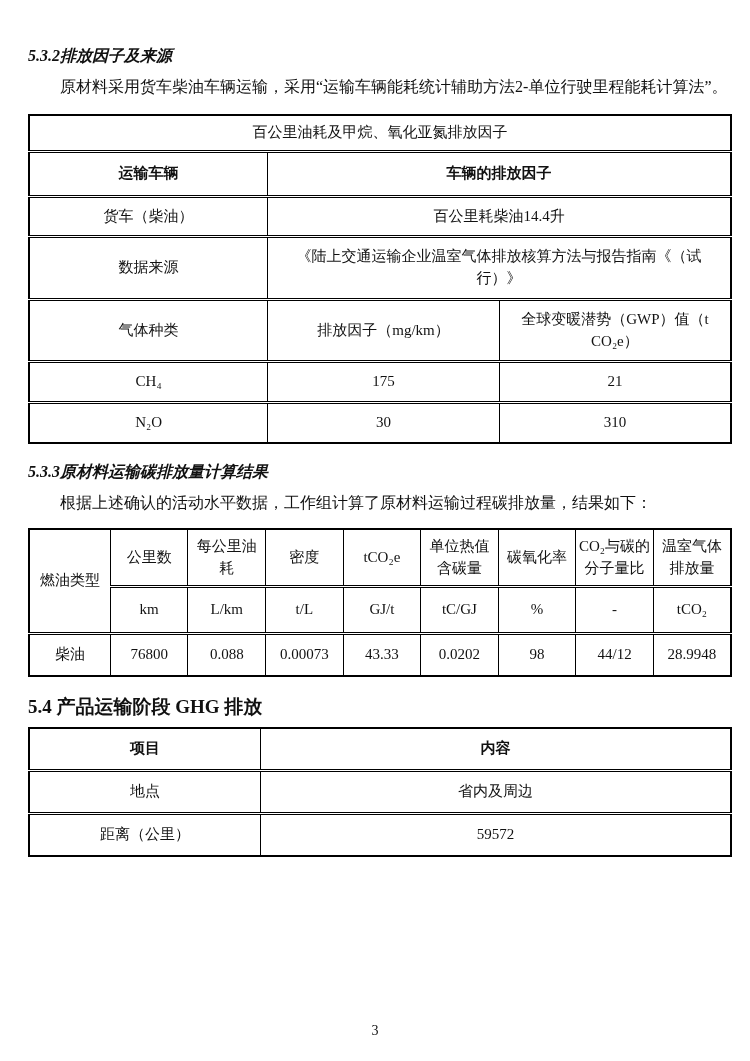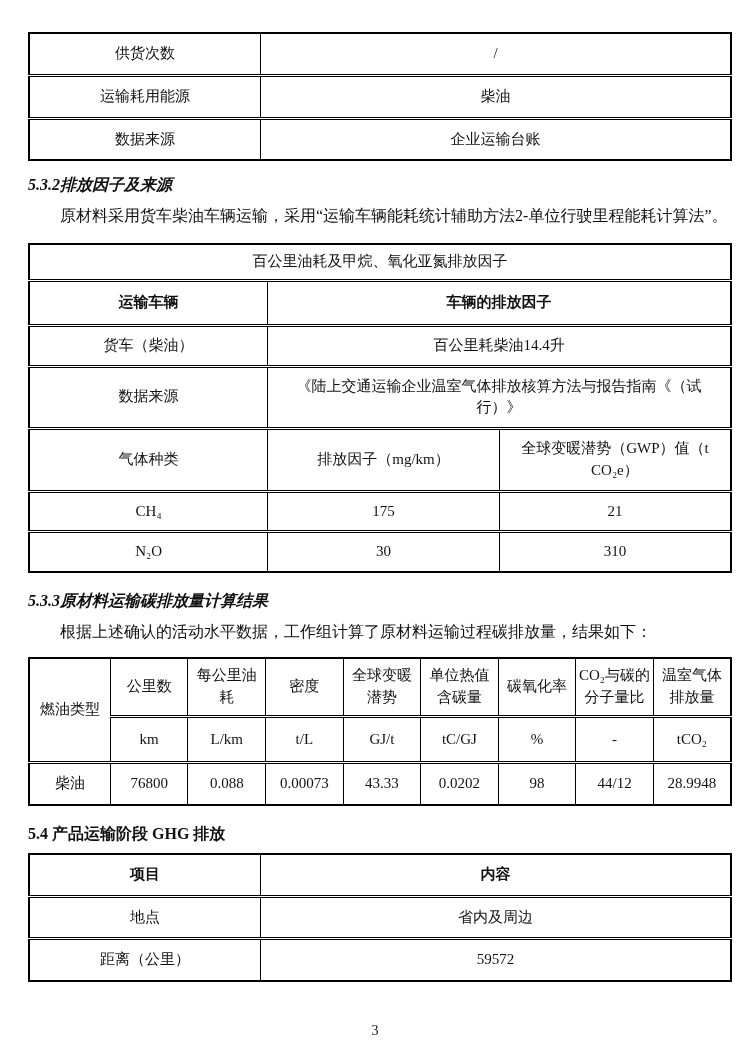--- a/index.html
+++ b/index.html
@@ -29,21 +29,21 @@
     text-align: center;
     vertical-align: middle;
     padding: 8px 21px;
     line-height: 1.45;
     word-break: break-all;
   }
   table.doc tr:last-child td { border-bottom: 2px solid #000; }
   td.bold { font-weight: bold; }
 
   h2.sec {
-    font-size: 16px;
+    font-size: 19px;
     font-weight: bold;
     margin: 18px 0 8px 0;
     line-height: 1.3;
   }
   h3.sec {
     font-size: 16px;
     font-weight: bold;
     margin: 12px 0 4px 0;
     line-height: 1.5;
     font-style: italic;
@@ -71,40 +71,20 @@
     text-align: center;
     font-size: 14px;
     color: #111;
   }
 </style>
 </head>
 <body>
 
 <div class="page">
 
-  <table class="doc t-supply">
-    <colgroup>
-        <col style="width:33%">
-        <col style="width:67%">
-      </colgroup>
-    <tbody>
-      <tr>
-        <td>供货次数</td>
-        <td>/</td>
-      </tr>
-      <tr>
-        <td>运输耗用能源</td>
-        <td>柴油</td>
-      </tr>
-      <tr>
-        <td>数据来源</td>
-        <td>企业运输台账</td>
-      </tr>
-    </tbody>
-  </table>
 
   <h3 class="sec">5.3.2排放因子及来源</h3>
   <p class="body-text">原材料采用货车柴油车辆运输，采用“运输车辆能耗统计辅助方法2-单位行驶里程能耗计算法”。</p>
 
   <table class="doc t-factor">
     <colgroup>
         <col style="width:34%">
         <col style="width:33%">
         <col style="width:33%">
       </colgroup>
@@ -156,21 +136,21 @@
         <col style="width:11.05%">
         <col style="width:11.05%">
         <col style="width:11.05%">
     </colgroup>
     <tbody>
       <tr>
         <td rowspan="2">燃油类型</td>
         <td>公里数</td>
         <td>每公里油耗</td>
         <td>密度</td>
-        <td>全球变暖潜势</td>
+        <td>tCO₂e</td>
         <td>单位热值含碳量</td>
         <td>碳氧化率</td>
         <td>CO₂与碳的分子量比</td>
         <td>温室气体排放量</td>
       </tr>
       <tr>
         <td class="unit">km</td>
         <td class="unit">L/km</td>
         <td class="unit">t/L</td>
         <td class="unit">GJ/t</td>

